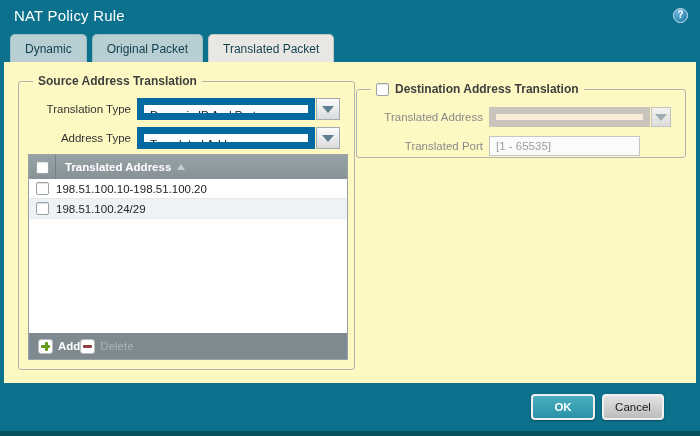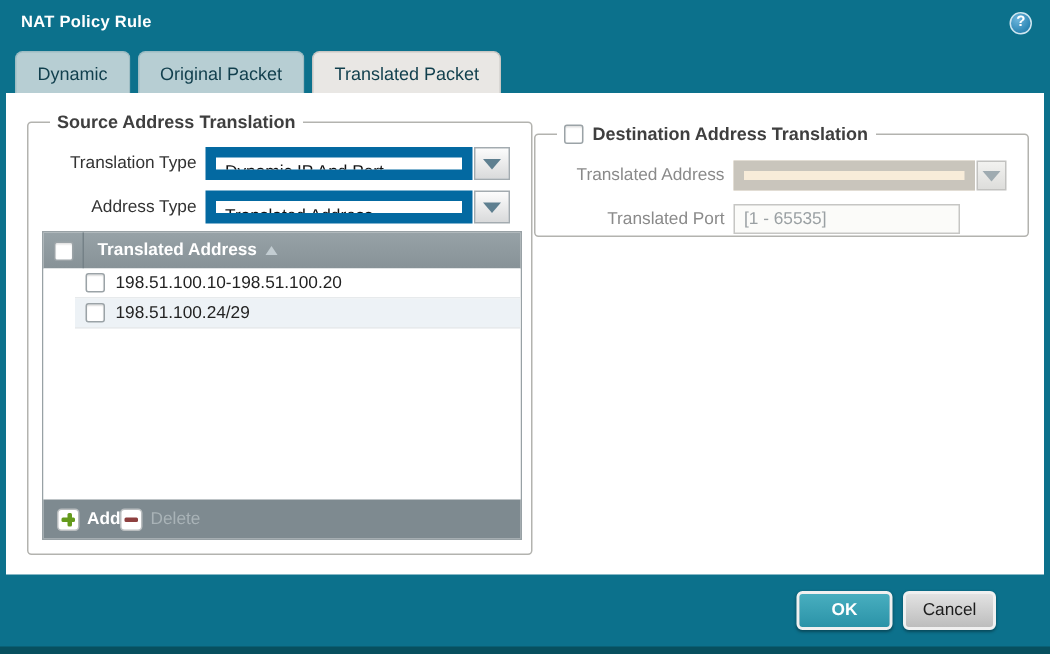--- a/index.html
+++ b/index.html
@@ -12,21 +12,21 @@
   .dialog::after {
     content:""; position:absolute; left:0; right:0; bottom:0; height:5px;
     background:#07505f;
   }
 
   
   .titlebar {
     position:absolute; top:0; left:0; right:0; height:30px;
     display:flex; align-items:center; padding:0 12px 0 14px;
   }
-  .title { color:#ffffff; font-size:11px; font-weight:bold; letter-spacing:.2px; flex:1; }
+  .title { color:#ffffff; font-size:15px; font-weight:normal; letter-spacing:.2px; flex:1; }
   .help-icon {
     width:15px; height:15px; border-radius:50%;
     background:radial-gradient(circle at 35% 30%, #6db6dd, #2d86b4 70%);
     border:1px solid #cfe6f0;
     color:#fff; font-size:10px; font-weight:bold;
     display:flex; align-items:center; justify-content:center;
     cursor:pointer; line-height:1;
   }
 
   
@@ -40,21 +40,21 @@
     border-radius:5px 5px 0 0; cursor:pointer;
     border:1px solid #9dbcc3; border-bottom:none;
   }
   .tab.active {
     background:#e9e7e4; border-color:#c9c7c4; font-weight:normal;
   }
 
   
   .content {
     position:absolute; top:62px; left:4px; right:4px; bottom:53px;
-    background:#ffffff;
+    background:#fef9c3;
   }
 
   fieldset {
     position:absolute; border:1px solid #b3b3af; border-radius:3px;
     padding:0 6px 0 8px; background:transparent;
   }
   legend {
     margin-left:6px; padding:0 5px; font-size:12px; font-weight:bold;
     color:#3f3f3f; display:flex; align-items:center; gap:6px;
   }
@@ -116,21 +116,21 @@
     border-right:1px solid #758187; height:100%;
   }
   .th-label {
     color:#fff; font-size:11.5px; font-weight:bold; padding-left:9px;
     display:flex; align-items:center; gap:6px;
   }
   .tri-up {
     width:0; height:0; border-left:4.5px solid transparent;
     border-right:4.5px solid transparent; border-bottom:6px solid #c3cdd2;
   }
-  .tbody { flex:1; overflow:hidden; background:#fff;padding-left:21px; }
+  .tbody { flex:1; overflow:hidden; background:#fff; }
   .trow {
     height:20px; display:flex; align-items:center;
     border-bottom:1px solid #e7eaec; font-size:11.5px; color:#222; cursor:pointer;
   }
   .trow:nth-child(even) { background:#edf2f6; }
   .trow .row-check { margin:0 7px 0 7px; }
   .checkbox {
     width:13px; height:13px; background:#fff; border:1px solid #9ba3a7;
     border-radius:2px; box-shadow:inset 0 1px 1px rgba(0,0,0,.12);
     cursor:pointer; flex:0 0 13px;

